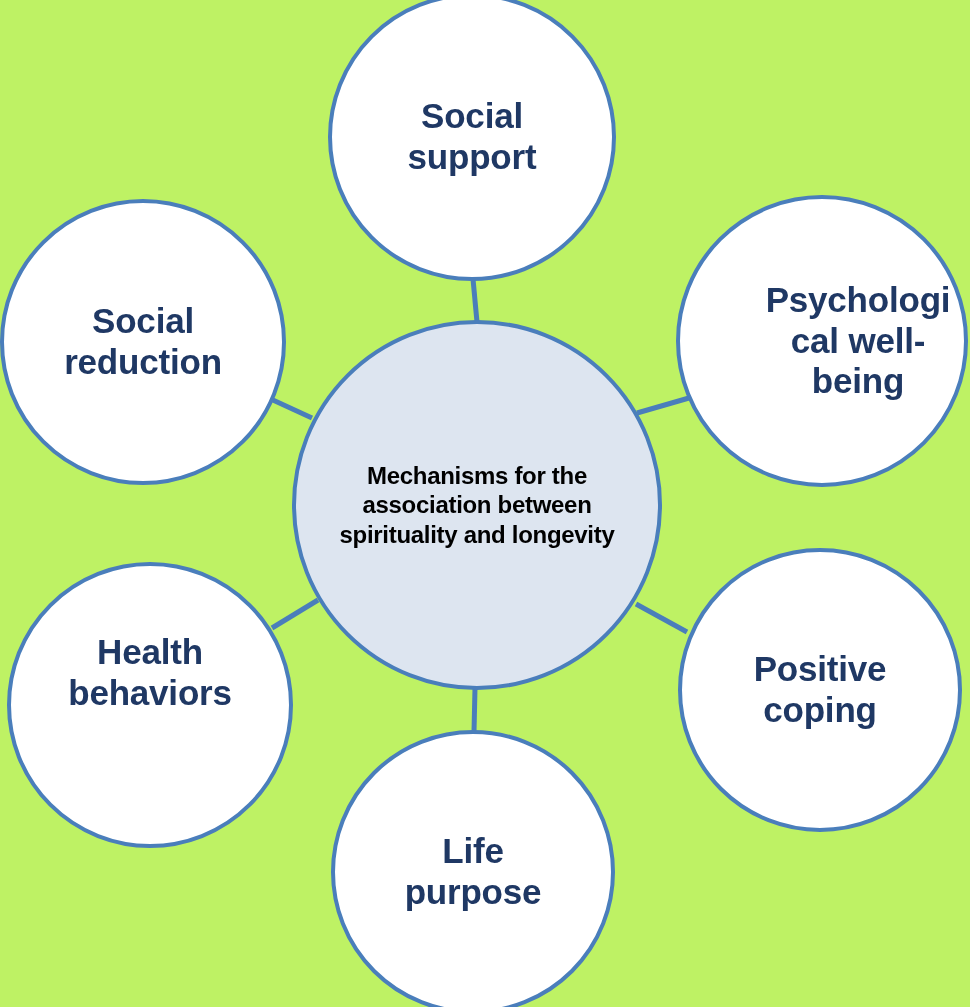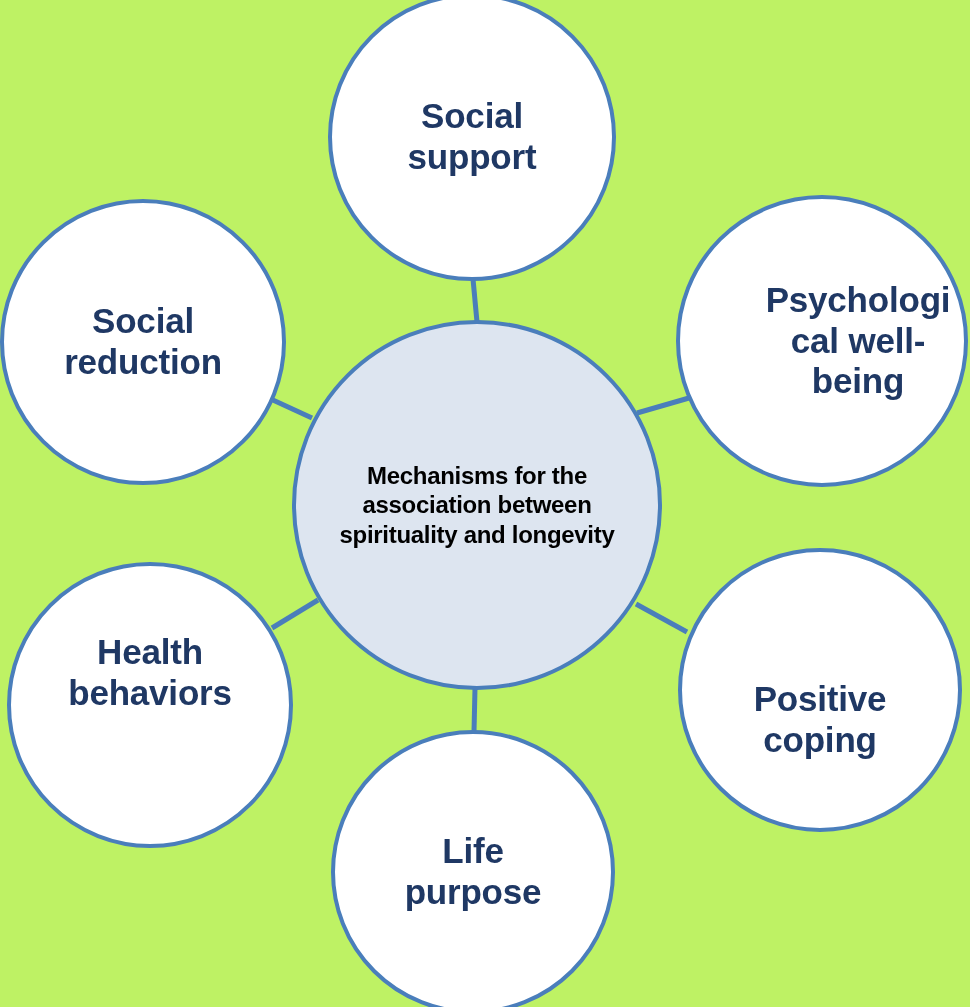--- a/index.html
+++ b/index.html
@@ -74,21 +74,21 @@
         <circle cx="477" cy="505" r="183" fill="#dde5f0" stroke="#4a7ebb" stroke-width="4"></circle>
       </g>
   </svg>
 
   <div id="label-layer">
       <div class="node-label outer-label" style="left: 330px; top: -5px; width: 284px; height: 284px;"><span style="width: 213px;">Social
 support</span></div>
       <div class="node-label outer-label" style="left: 678px; top: 197px; width: 288px; height: 288px; justify-content: flex-end;"><span style="width: 216px;">Psychologi
 cal well-
 being</span></div>
-      <div class="node-label outer-label" style="left: 680px; top: 580px; width: 280px; height: 280px;"><span style="width: 210px;">Positive
+      <div class="node-label outer-label" style="left: 680px; top: 550px; width: 280px; height: 280px;"><span style="width: 210px;">Positive
 coping</span></div>
       <div class="node-label outer-label" style="left: 333px; top: 732px; width: 280px; height: 280px;"><span style="width: 210px;">Life
 purpose</span></div>
       <div class="node-label outer-label" style="left: 9px; top: 532px; width: 282px; height: 282px;"><span style="width: 211.5px;">Health
 behaviors</span></div>
       <div class="node-label outer-label" style="left: 2px; top: 201px; width: 282px; height: 282px;"><span style="width: 211.5px;">Social
 reduction</span></div>
       <div class="node-label center-label" style="left: 294px; top: 322px; width: 366px; height: 366px;"><span style="width: 296.46px;">Mechanisms for the association between spirituality and longevity</span></div>
     </div>
 

